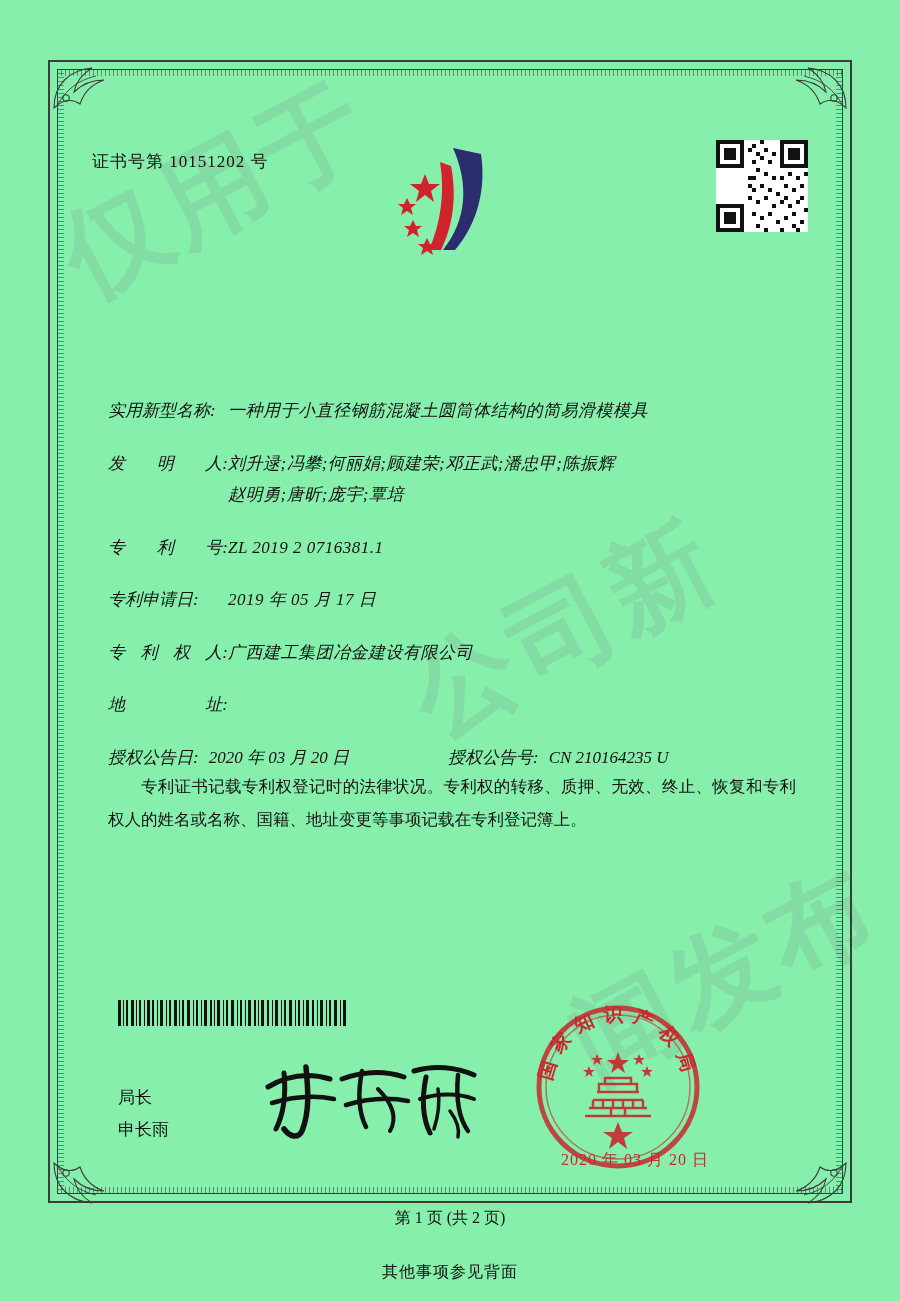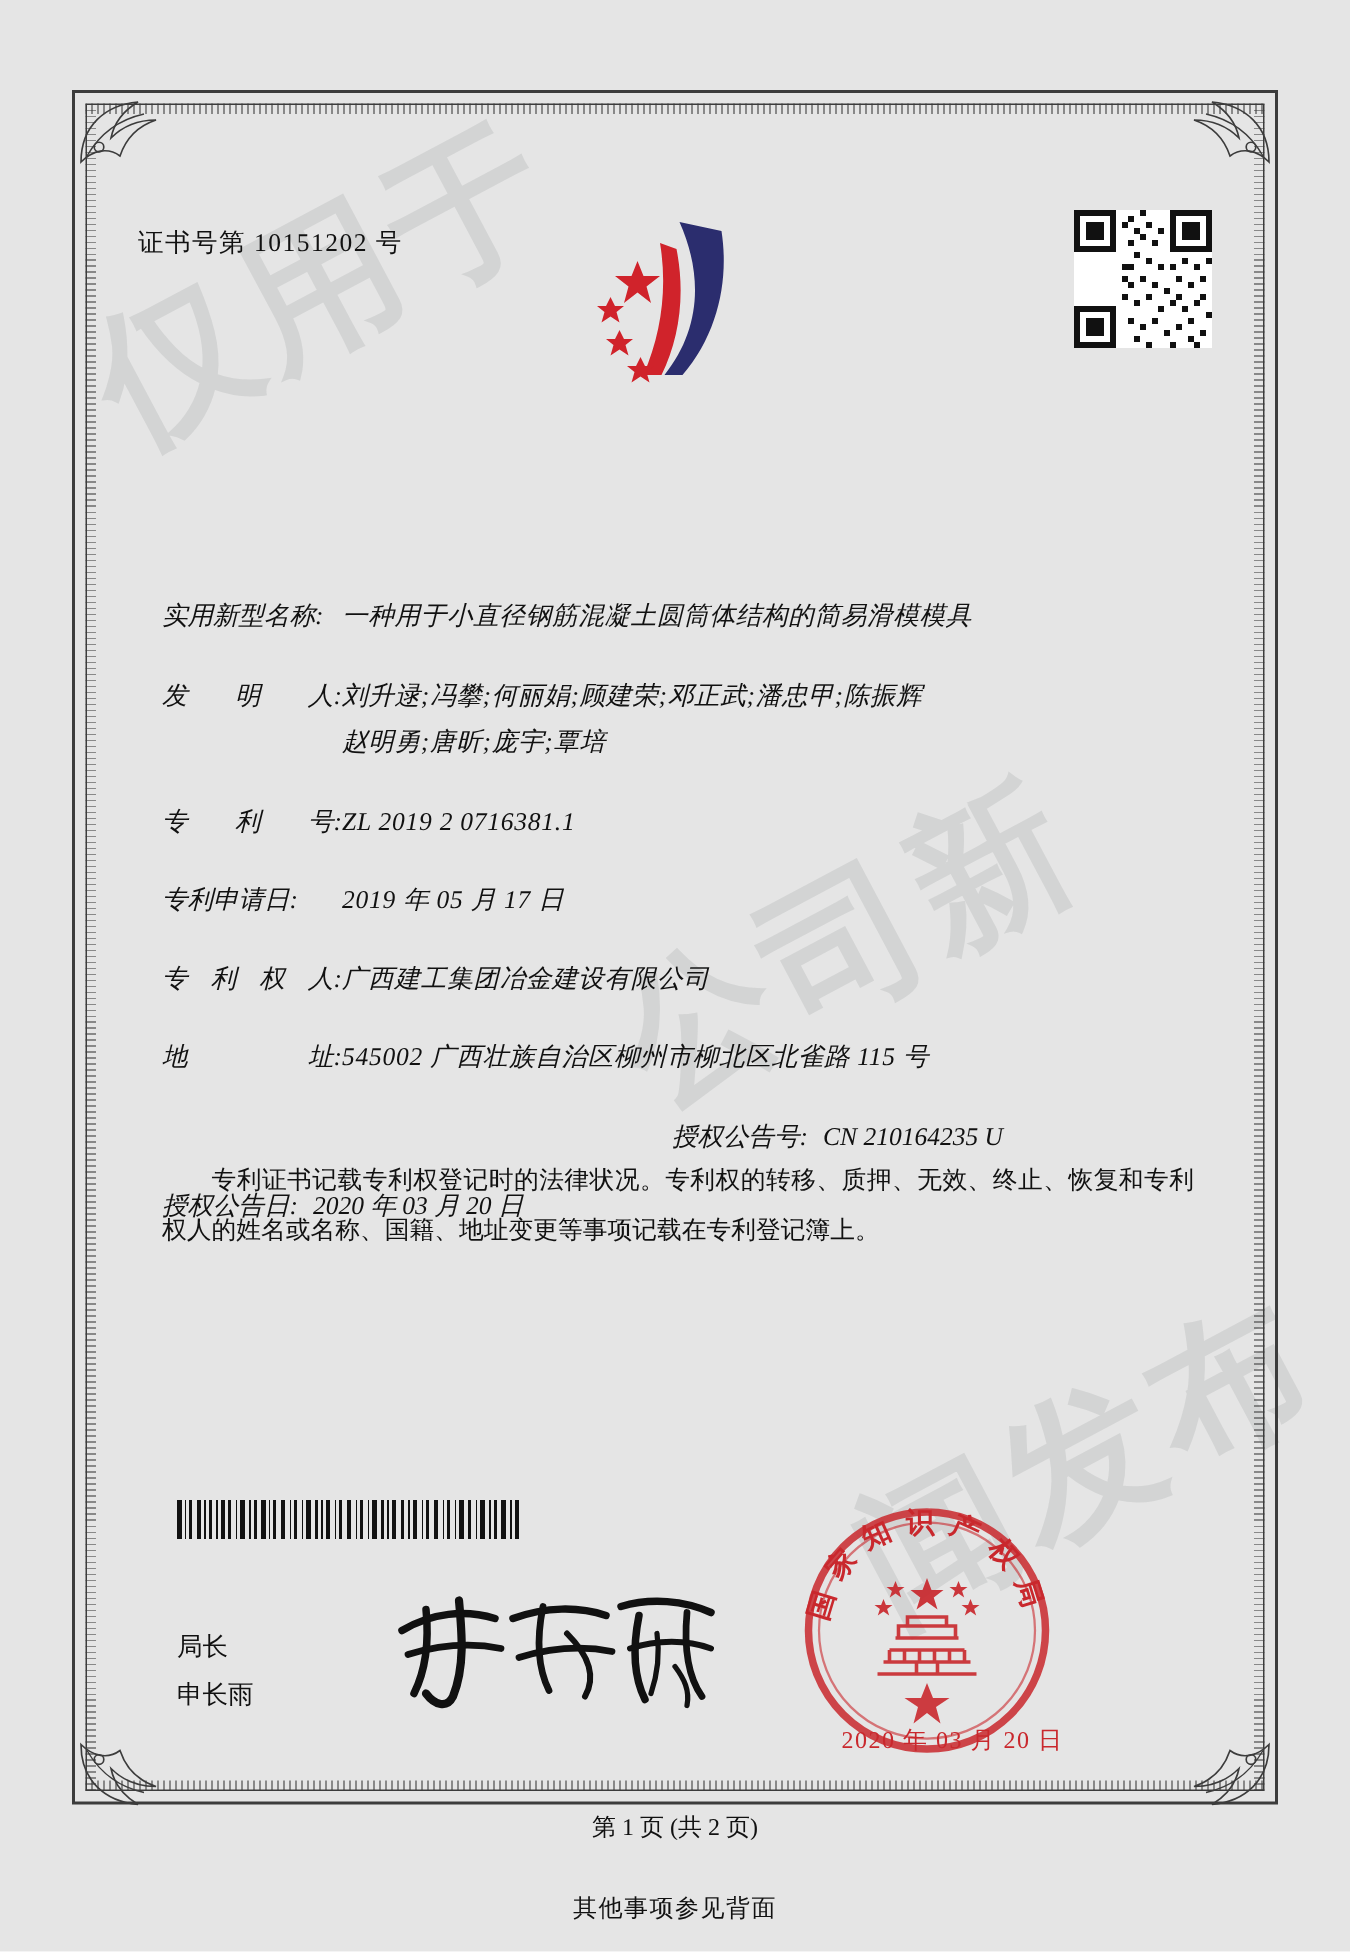--- a/index.html
+++ b/index.html
@@ -15,21 +15,21 @@
     color: #1a1a1a;
     overflow: hidden;
   }
 
   
   #certificate {
     position: absolute;
     left: 0; top: 0;
     width: 900px;
     height: 1301px;
-    background: #e5e5e5;
+    background: #86efac;
   }
 
   
   .border-outer {
     position: absolute;
     left: 48px; top: 60px;
     width: 804px; height: 1143px;
     border: 2px solid #3c3c3c;
     box-sizing: border-box;
   }
@@ -151,21 +151,21 @@
   }
   .row-two {
     display: flex;
     margin-bottom: 27px;
     line-height: 1.5;
   }
   .row-two .half {
     display: flex;
     align-items: flex-start;
   }
-  .row-two .half.first { width: 340px; flex: 0 0 340px; margin-top: 46px; }
+  .row-two .half.first { width: 340px; flex: 0 0 340px; }
   .row-two .lbl {
     width: 120px;
     flex: 0 0 120px;
     display: flex;
     justify-content: space-between;
     white-space: nowrap;
   }
   .row-two .lbl.auto { width: auto; flex: 0 0 auto; margin-right: 10px; }
 
   
@@ -407,21 +407,20 @@
         <span>人:</span>
       </div>
       <div class="field-value">广西建工集团冶金建设有限公司</div>
     </div>
 
     <div class="field-row">
       <div class="field-label spread">
         <span>地</span>
         <span>址:</span>
       </div>
-      <div class="field-value">545002 广西壮族自治区柳州市柳北区北雀路 115 号</div>
     </div>
 
     <div class="row-two">
       <div class="half first">
         <div class="lbl auto">授权公告日:</div>
         <div>2020 年 03 月 20 日</div>
       </div>
       <div class="half">
         <div class="lbl auto">授权公告号:</div>
         <div>CN 210164235 U</div>

